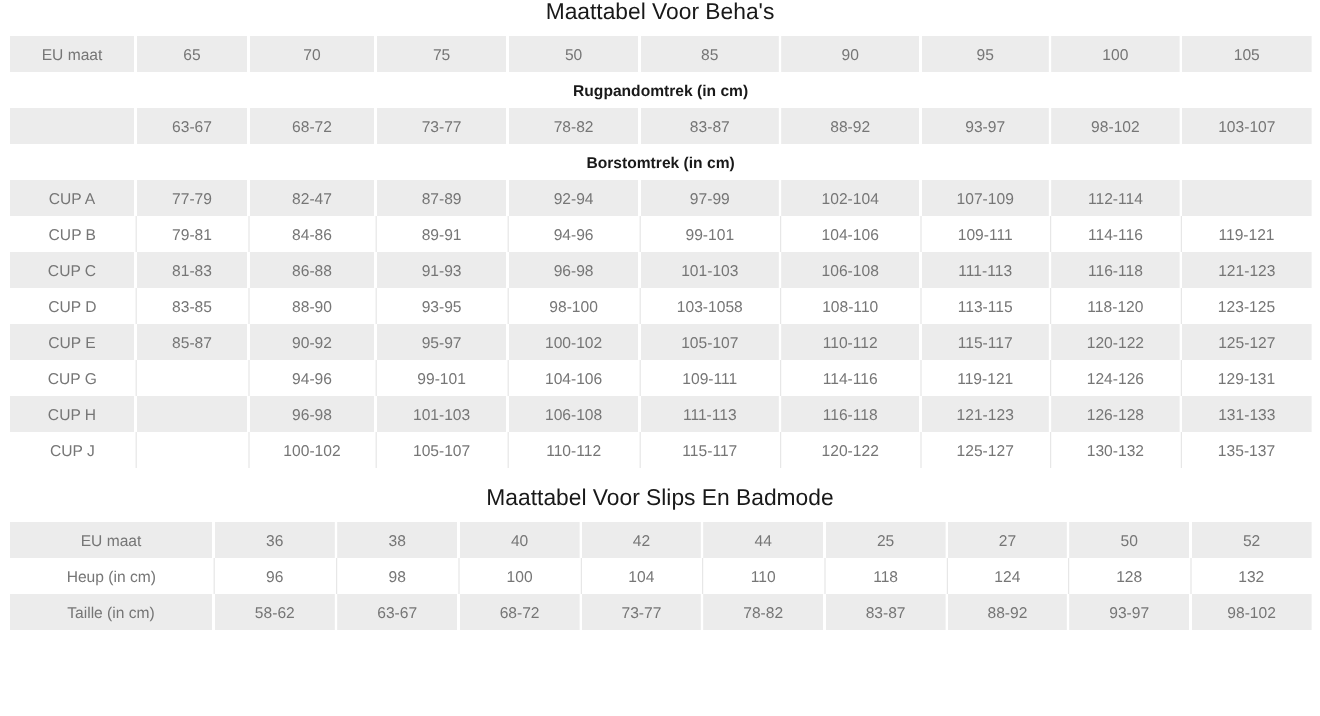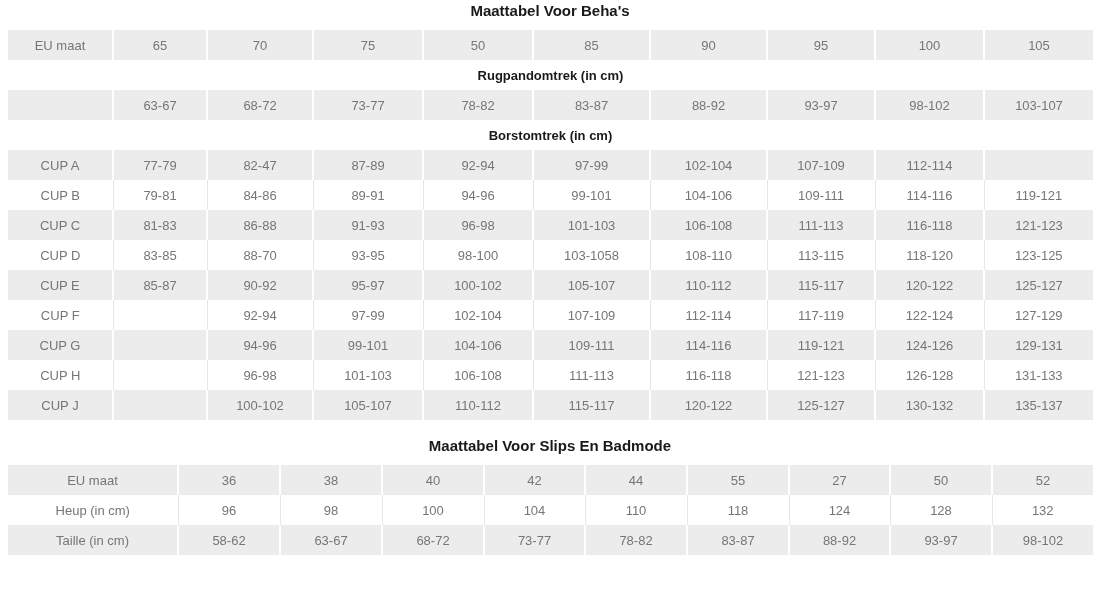--- a/index.html
+++ b/index.html
@@ -11,22 +11,22 @@
     overflow: hidden;
     font-family: "Liberation Sans", sans-serif;
   }
   .page {
     width: 1100px;
     box-sizing: border-box;
     padding: 0 8px;
   }
   .chart-title {
     text-align: center;
-    font-weight: bold;
-    font-size: 15px;
+    font-weight: normal;
+    font-size: 19px;
     color: #191919;
     line-height: 15px;
   }
   .title-1 { margin: 3px 0 12px 0; }
   .title-2 { margin: 18px 0 12px 0; }
   table.size-table {
     border-collapse: collapse;
     table-layout: fixed;
     width: 1084px;
   }
@@ -135,21 +135,21 @@
           <td>96-98</td>
           <td>101-103</td>
           <td>106-108</td>
           <td>111-113</td>
           <td>116-118</td>
           <td>121-123</td>
         </tr>
         <tr>
           <td>CUP D</td>
           <td>83-85</td>
-          <td>88-70</td>
+          <td>88-90</td>
           <td>93-95</td>
           <td>98-100</td>
           <td>103-1058</td>
           <td>108-110</td>
           <td>113-115</td>
           <td>118-120</td>
           <td>123-125</td>
         </tr>
         <tr>
           <td>CUP E</td>
@@ -157,32 +157,20 @@
           <td>90-92</td>
           <td>95-97</td>
           <td>100-102</td>
           <td>105-107</td>
           <td>110-112</td>
           <td>115-117</td>
           <td>120-122</td>
           <td>125-127</td>
         </tr>
         <tr>
-          <td>CUP F</td>
-          <td></td>
-          <td>92-94</td>
-          <td>97-99</td>
-          <td>102-104</td>
-          <td>107-109</td>
-          <td>112-114</td>
-          <td>117-119</td>
-          <td>122-124</td>
-          <td>127-129</td>
-        </tr>
-        <tr>
           <td>CUP G</td>
           <td></td>
           <td>94-96</td>
           <td>99-101</td>
           <td>104-106</td>
           <td>109-111</td>
           <td>114-116</td>
           <td>119-121</td>
           <td>124-126</td>
           <td>129-131</td>
@@ -230,21 +218,21 @@
       <col style="width:101px">
     </colgroup>
     <tbody>
         <tr>
           <td>EU maat</td>
           <td>36</td>
           <td>38</td>
           <td>40</td>
           <td>42</td>
           <td>44</td>
-          <td>55</td>
+          <td>25</td>
           <td>27</td>
           <td>50</td>
           <td>52</td>
         </tr>
         <tr>
           <td>Heup (in cm)</td>
           <td>96</td>
           <td>98</td>
           <td>100</td>
           <td>104</td>

